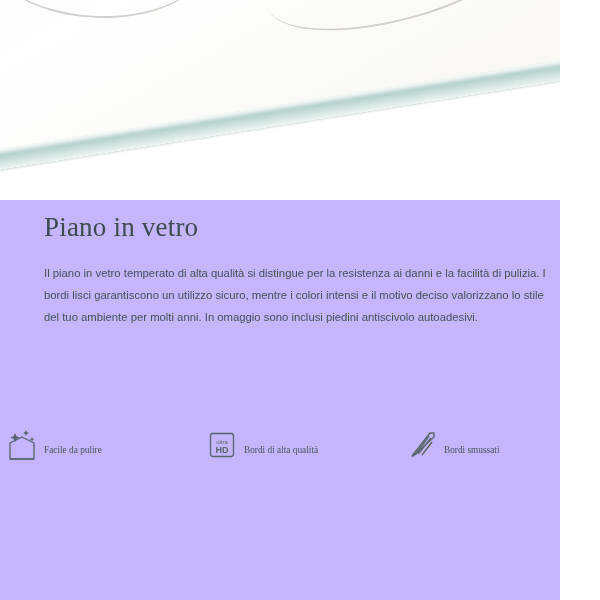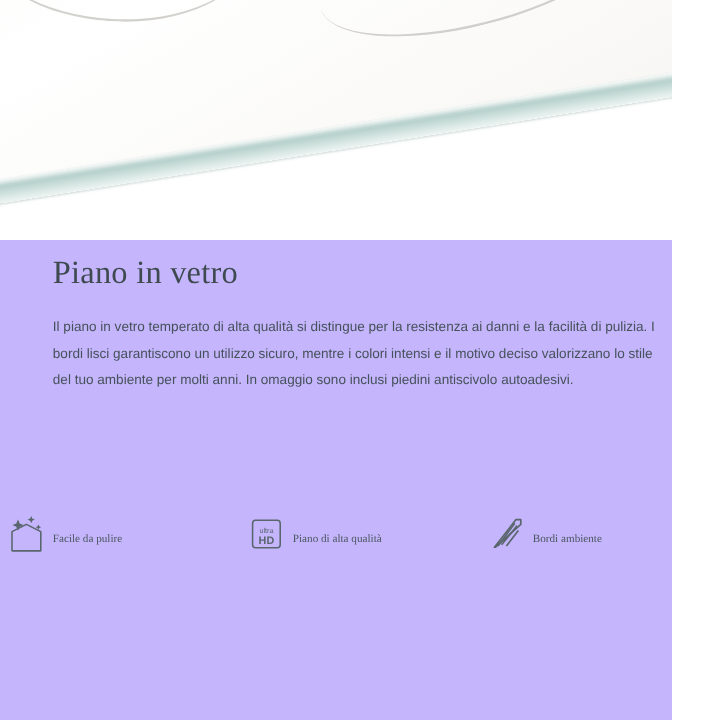--- a/index.html
+++ b/index.html
@@ -207,32 +207,32 @@
     </div>
 
     <div class="feature">
       <div class="feature-icon">
         <svg width="40" height="38" viewBox="0 0 40 38" fill="none" stroke="#5a666d" stroke-width="1.3">
           <rect x="8.5" y="6.5" width="23" height="23" rx="2.5"></rect>
           <text x="20" y="17" text-anchor="middle" font-family="Liberation Sans, sans-serif" font-size="6" fill="#5a666d" stroke="none">ultra</text>
           <text x="20" y="26" text-anchor="middle" font-family="Liberation Sans, sans-serif" font-size="9" font-weight="bold" fill="#5a666d" stroke="none">HD</text>
         </svg>
       </div>
-      <div class="feature-label">Piano di alta qualità</div>
+      <div class="feature-label">Bordi di alta qualità</div>
     </div>
 
     <div class="feature">
       <div class="feature-icon">
         <svg width="40" height="36" viewBox="0 0 40 36" fill="none" stroke="#5a666d" stroke-width="1.4">
           <path d="M10 28 L28 5 L32 5 L32 9 L11 28 Z" stroke-linejoin="round"></path>
           <path d="M16 26 L29 10"></path>
           <path d="M20 27 L30 14"></path>
           <path d="M13 27 L27 8"></path>
         </svg>
       </div>
-      <div class="feature-label">Bordi ambiente</div>
+      <div class="feature-label">Bordi smussati</div>
     </div>
 
 
 
 
   </div>
 </div>
 
 </body></html>

